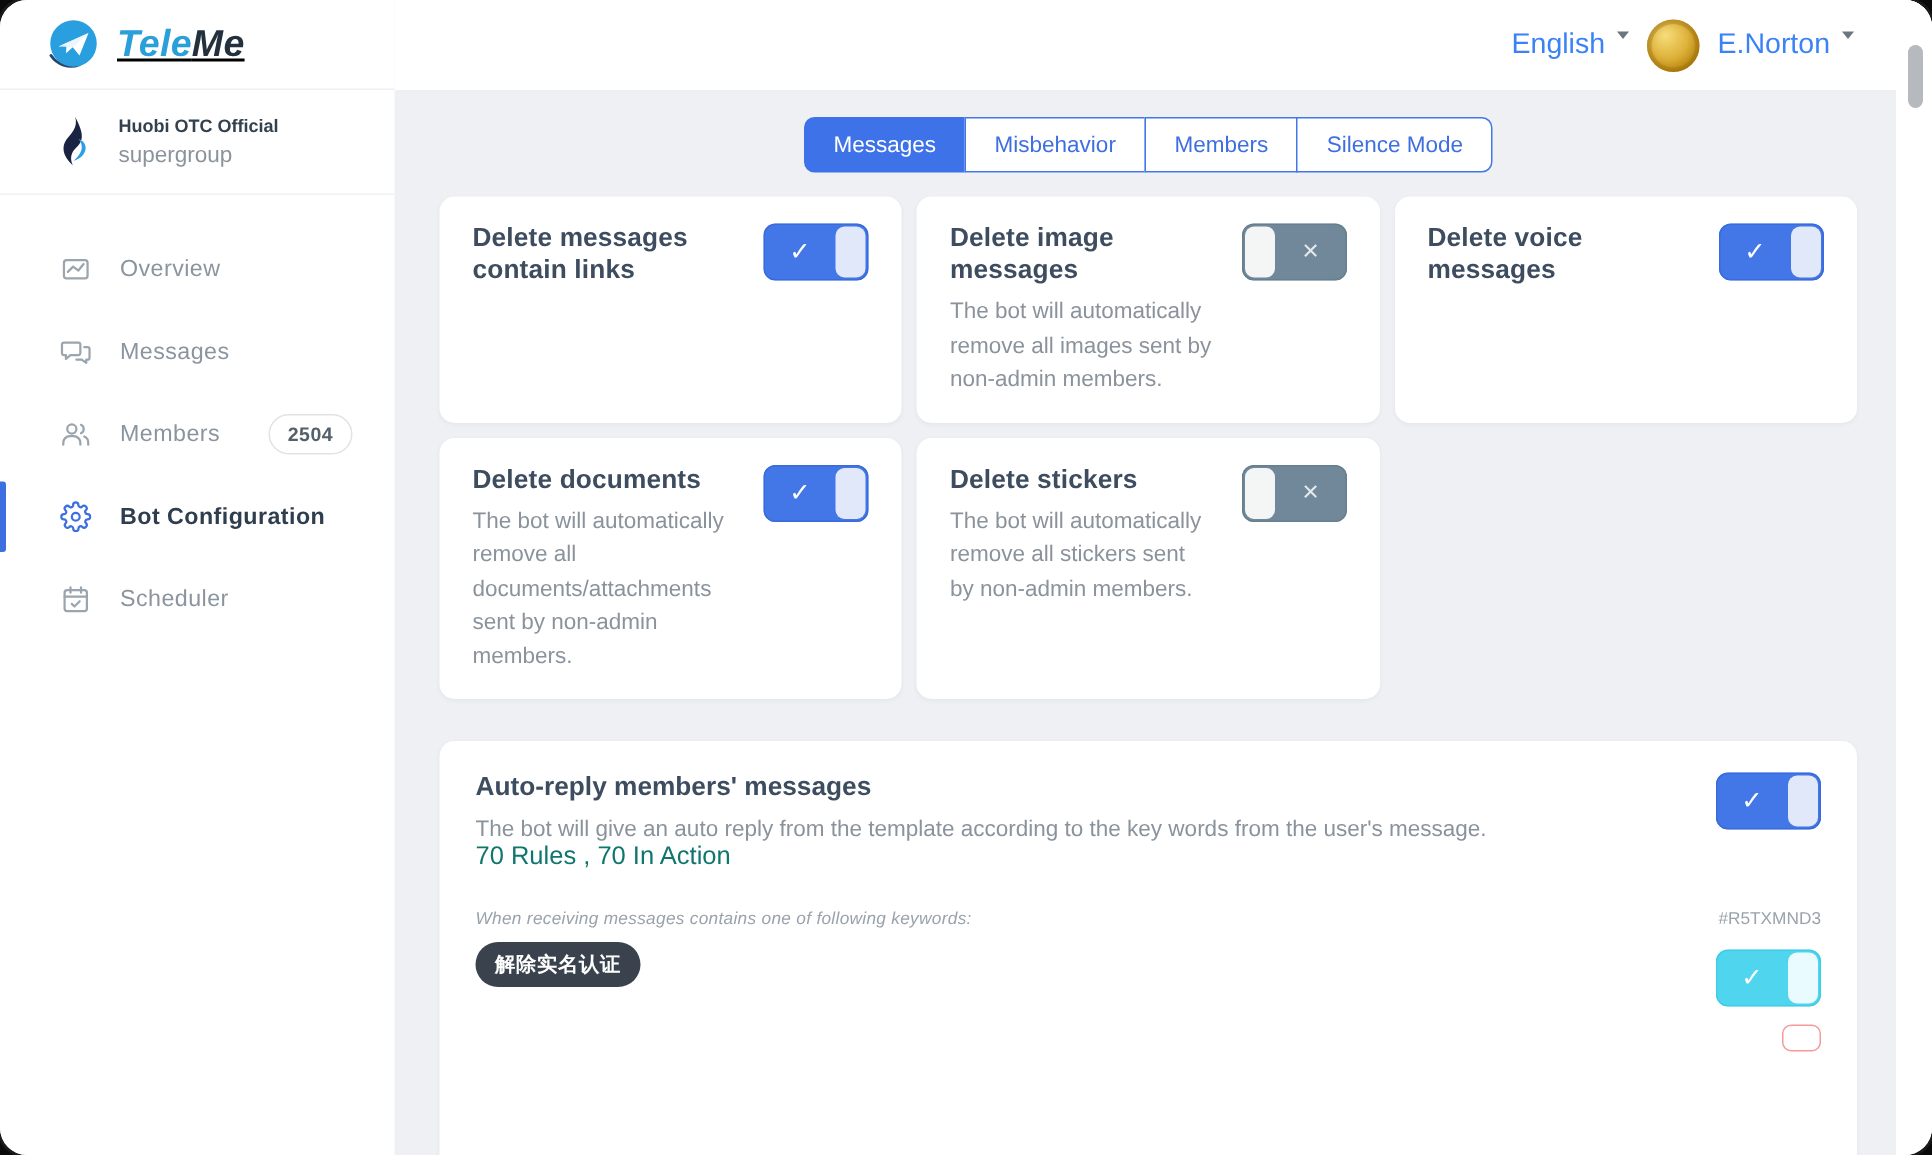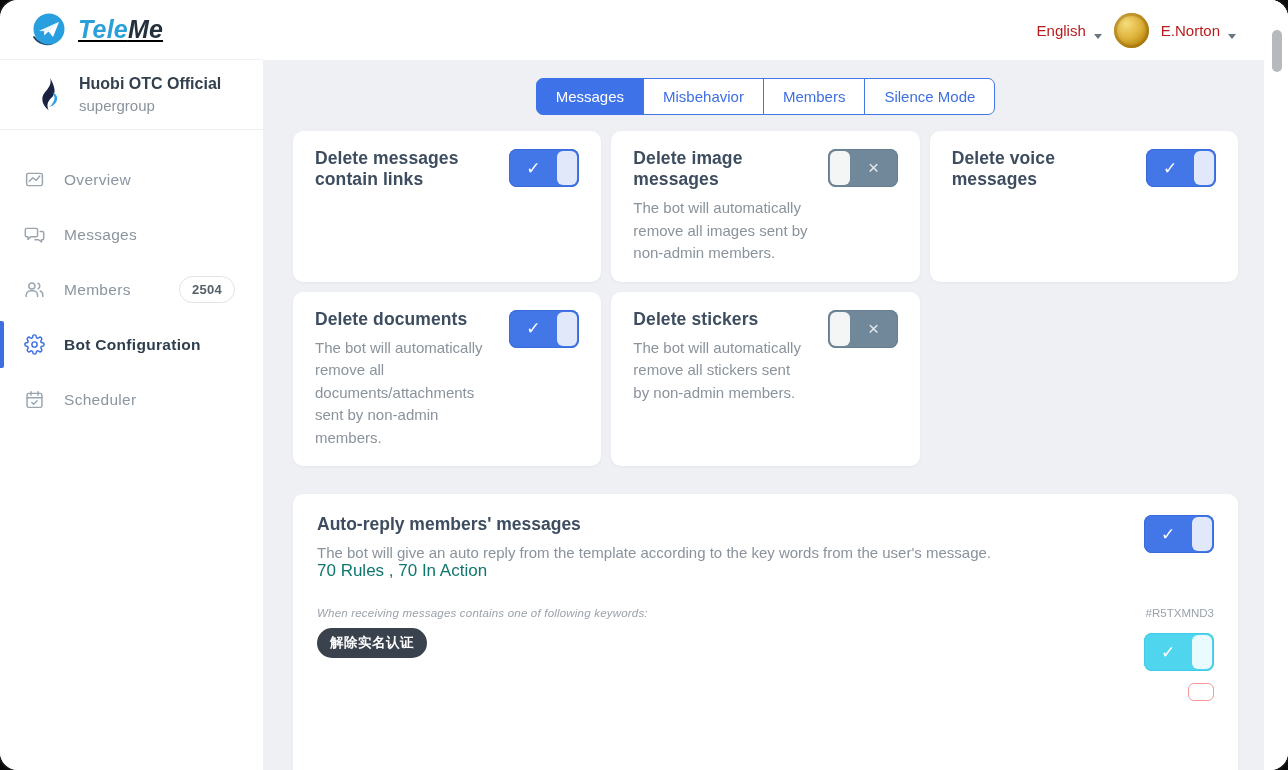--- a/index.html
+++ b/index.html
@@ -10,33 +10,33 @@
     border-radius:18px; overflow:hidden; background:#eef0f4; display:flex;
     box-shadow:0 0 0 2px #1a1a1a;
   }
   
   .sidebar { width:263px; background:#fff; flex-shrink:0; z-index:3; }
   .logo-row { height:60px; display:flex; align-items:center; gap:10px; padding-left:30px; border-bottom:1px solid #eef0f3; }
   .brand-text { font-size:25px; font-weight:800; font-style:italic; letter-spacing:.2px;text-decoration:underline; }
   .brand-text .b1 { color:#2a9fd9; }
   .brand-text .b2 { color:#23303d; }
   .group-row { height:70px; display:flex; align-items:center; gap:17px; padding-left:36px; border-bottom:1px solid #eef0f3; }
-  .group-name { font-size:16px; font-weight:700; color:#33414f; margin-bottom:4px; }
+  .group-name { font-size:12px; font-weight:700; color:#33414f; margin-bottom:4px; }
   .group-type { font-size:15px; color:#8a939c; }
   .nav { padding-top:22px; }
-  .nav-item { position:relative; display:flex; align-items:center; gap:19px; height:55px; padding:0 28px 0 24px; color:#8b959f; font-size:15.5px; cursor:pointer; letter-spacing:.3px; }
+  .nav-item { position:relative; display:flex; align-items:center; gap:19px; height:55px; padding:0 28px 0 40px; color:#8b959f; font-size:15.5px; cursor:pointer; letter-spacing:.3px; }
   .nav-item svg { stroke:#9aa5ae; }
   .nav-item.active { color:#2f3e4e; font-weight:700; }
   .nav-item.active svg { stroke:#3e6fe1; }
   .nav-item.active::before { content:""; position:absolute; left:0; top:4px; bottom:4px; width:4px; background:#3e6fe1; border-radius:0 2px 2px 0; }
   .nav-badge { margin-left:auto; border:1px solid #dfe3e8; border-radius:999px; padding:5px 12px; font-size:13px; font-weight:700; color:#55606a; background:#fff; }
   
   .main { flex:1; display:flex; flex-direction:column; background:#eef0f4; position:relative; }
   .topbar { height:60px; background:#fff; display:flex; align-items:center; justify-content:flex-end; gap:12px; padding-right:52px; flex-shrink:0; }
-  .menu-chip { display:flex; align-items:flex-end; gap:8px; color:#b91c1c; font-size:15px; cursor:pointer; }
+  .menu-chip { display:flex; align-items:flex-start; gap:8px; color:#3b82f6; font-size:19px; cursor:pointer; }
   .caret { width:0; height:0; border-left:4.5px solid transparent; border-right:4.5px solid transparent; border-top:5px solid #6b7680; margin-top:2px; }
   .avatar { width:35px; height:35px; border-radius:50%; flex-shrink:0;
     background:radial-gradient(circle at 35% 30%, #f6dd7a, #dfb33c 45%, #b8860b 80%, #96690a);
     box-shadow:inset 0 0 0 3px rgba(160,110,10,.35), inset 0 0 6px rgba(120,80,0,.5); }
   .content { flex:1; padding:18px 50px 0 30px; overflow:hidden; }
   
   .tabs { display:flex; justify-content:center; margin-bottom:16px; }
   .tab { background:#fff; border:1px solid #4377e8; color:#3e6fe1; font-size:15px; font-weight:500; padding:9px 19px; cursor:pointer; margin-left:-1px; white-space:nowrap; }
   .tab:first-child { border-radius:7px 0 0 7px; margin-left:0; }
   .tab:last-child { border-radius:0 7px 7px 0; }

